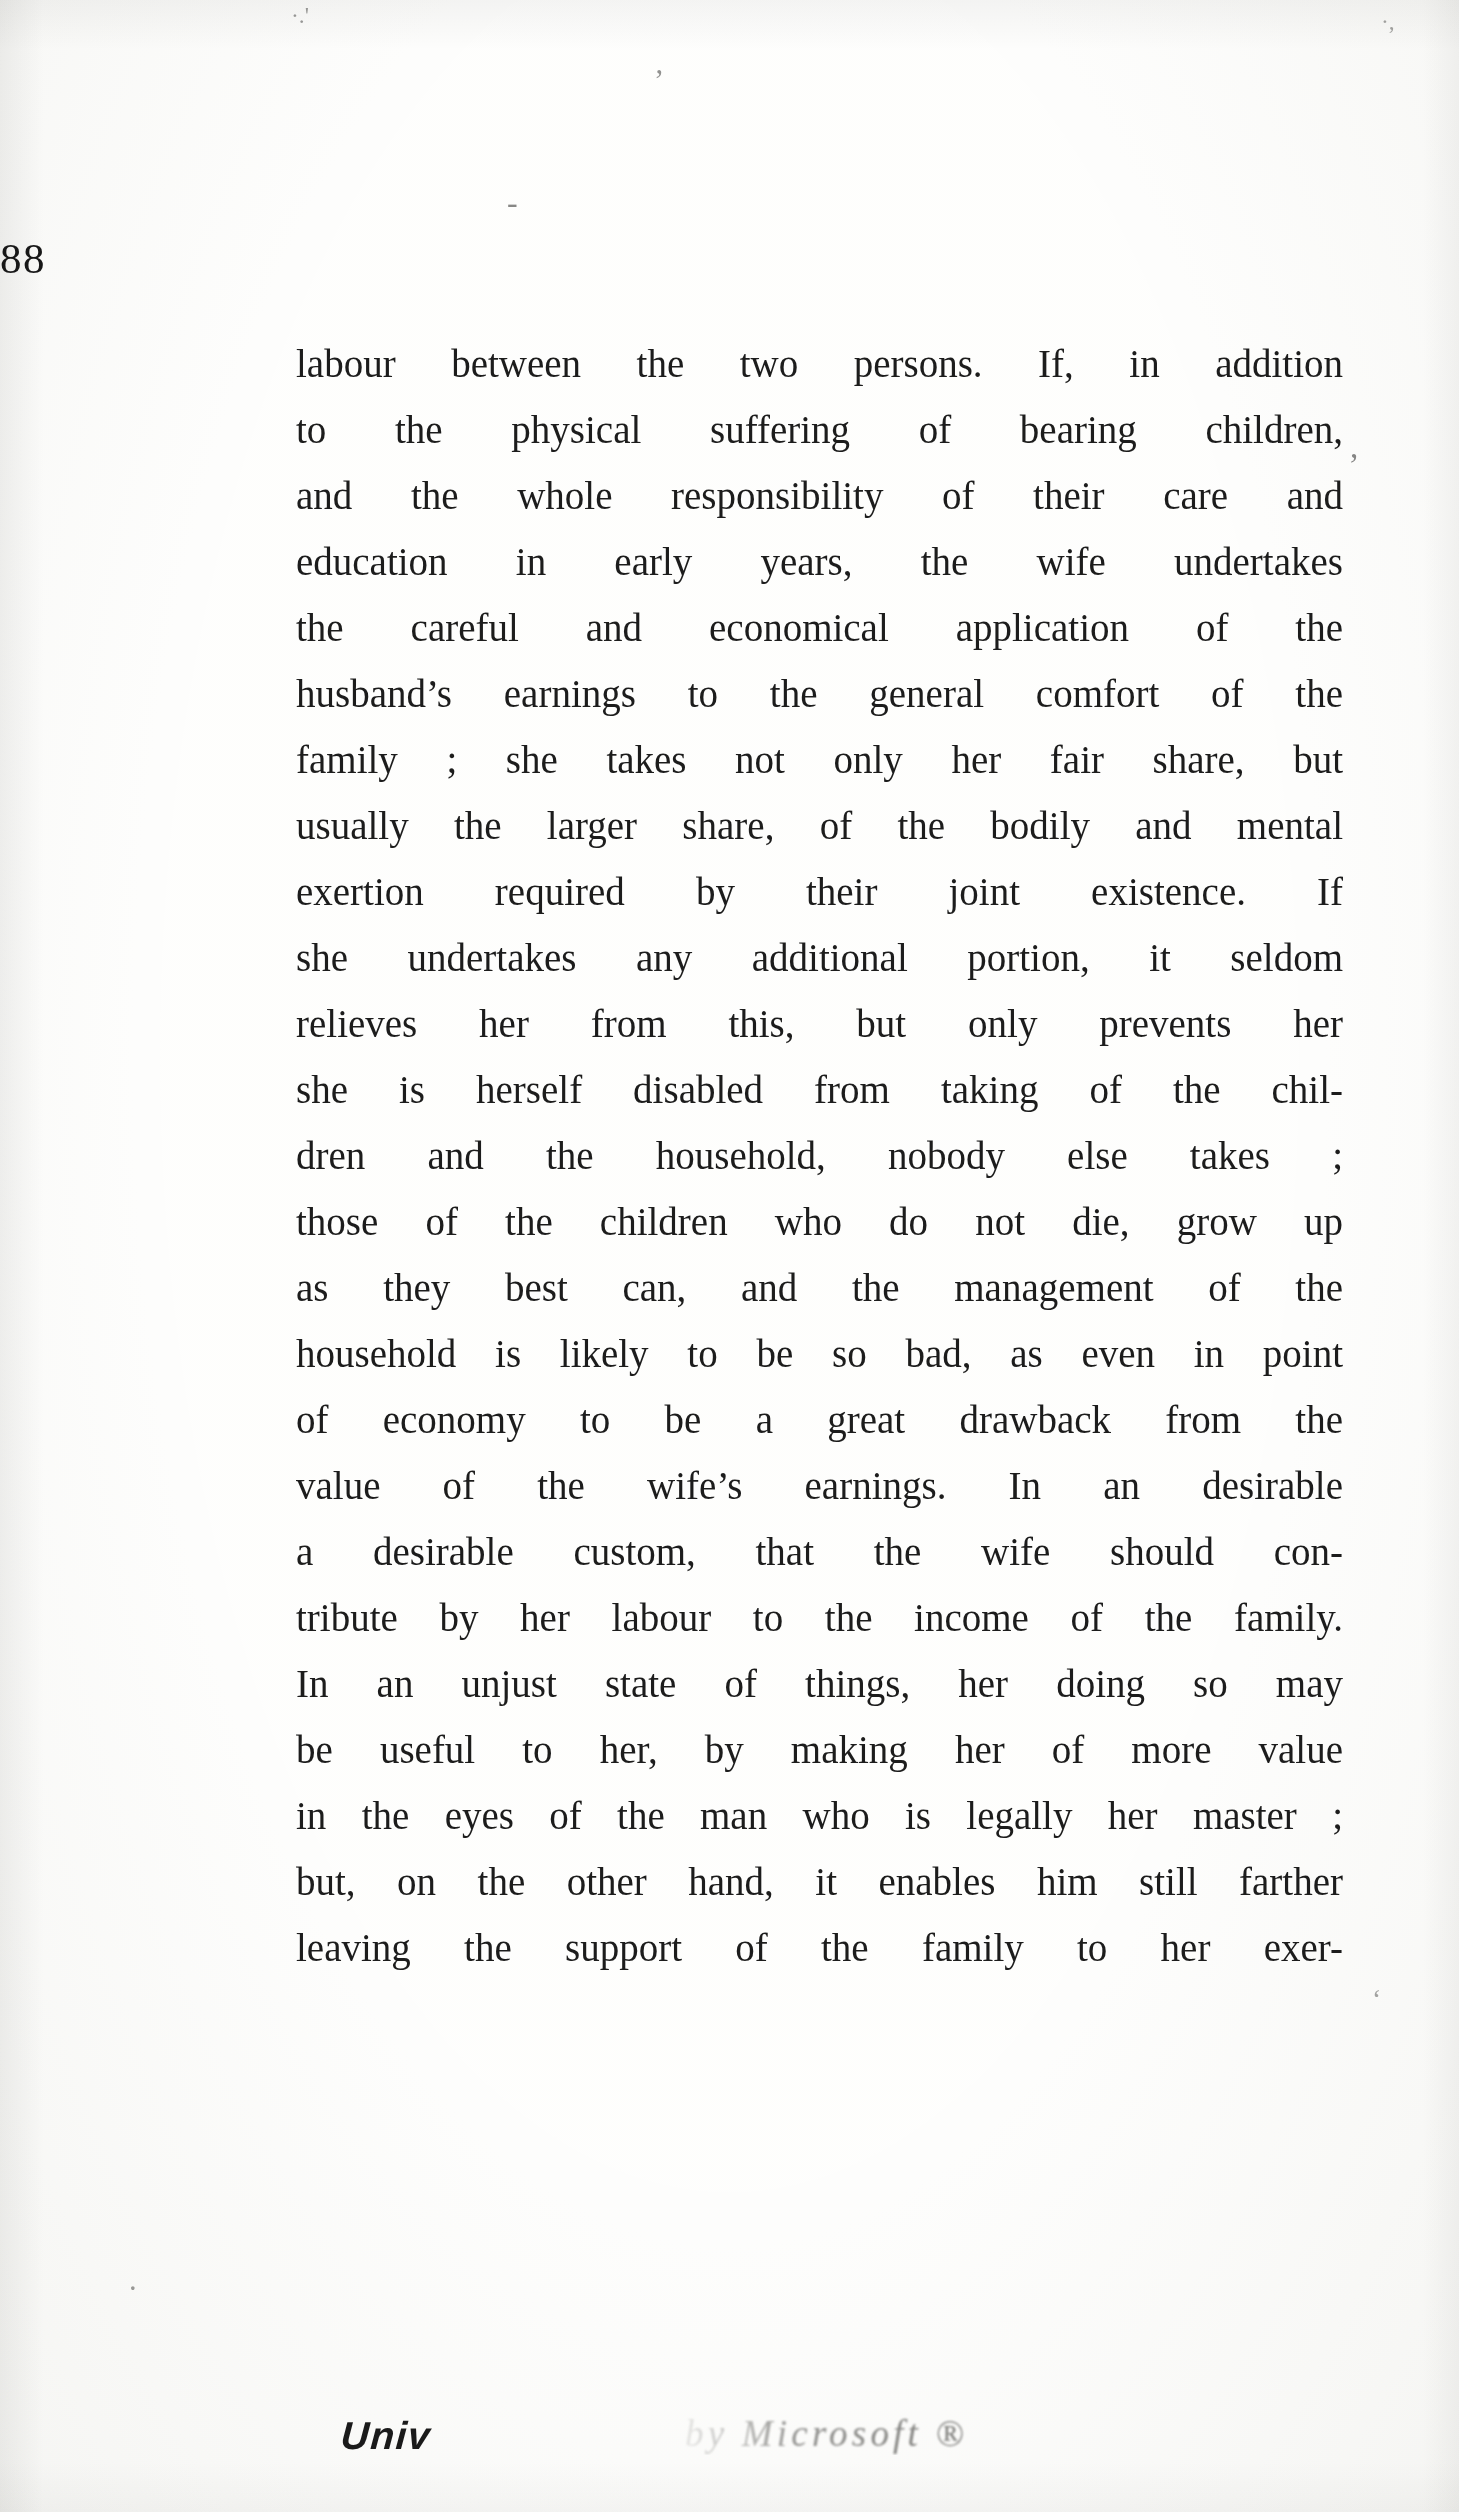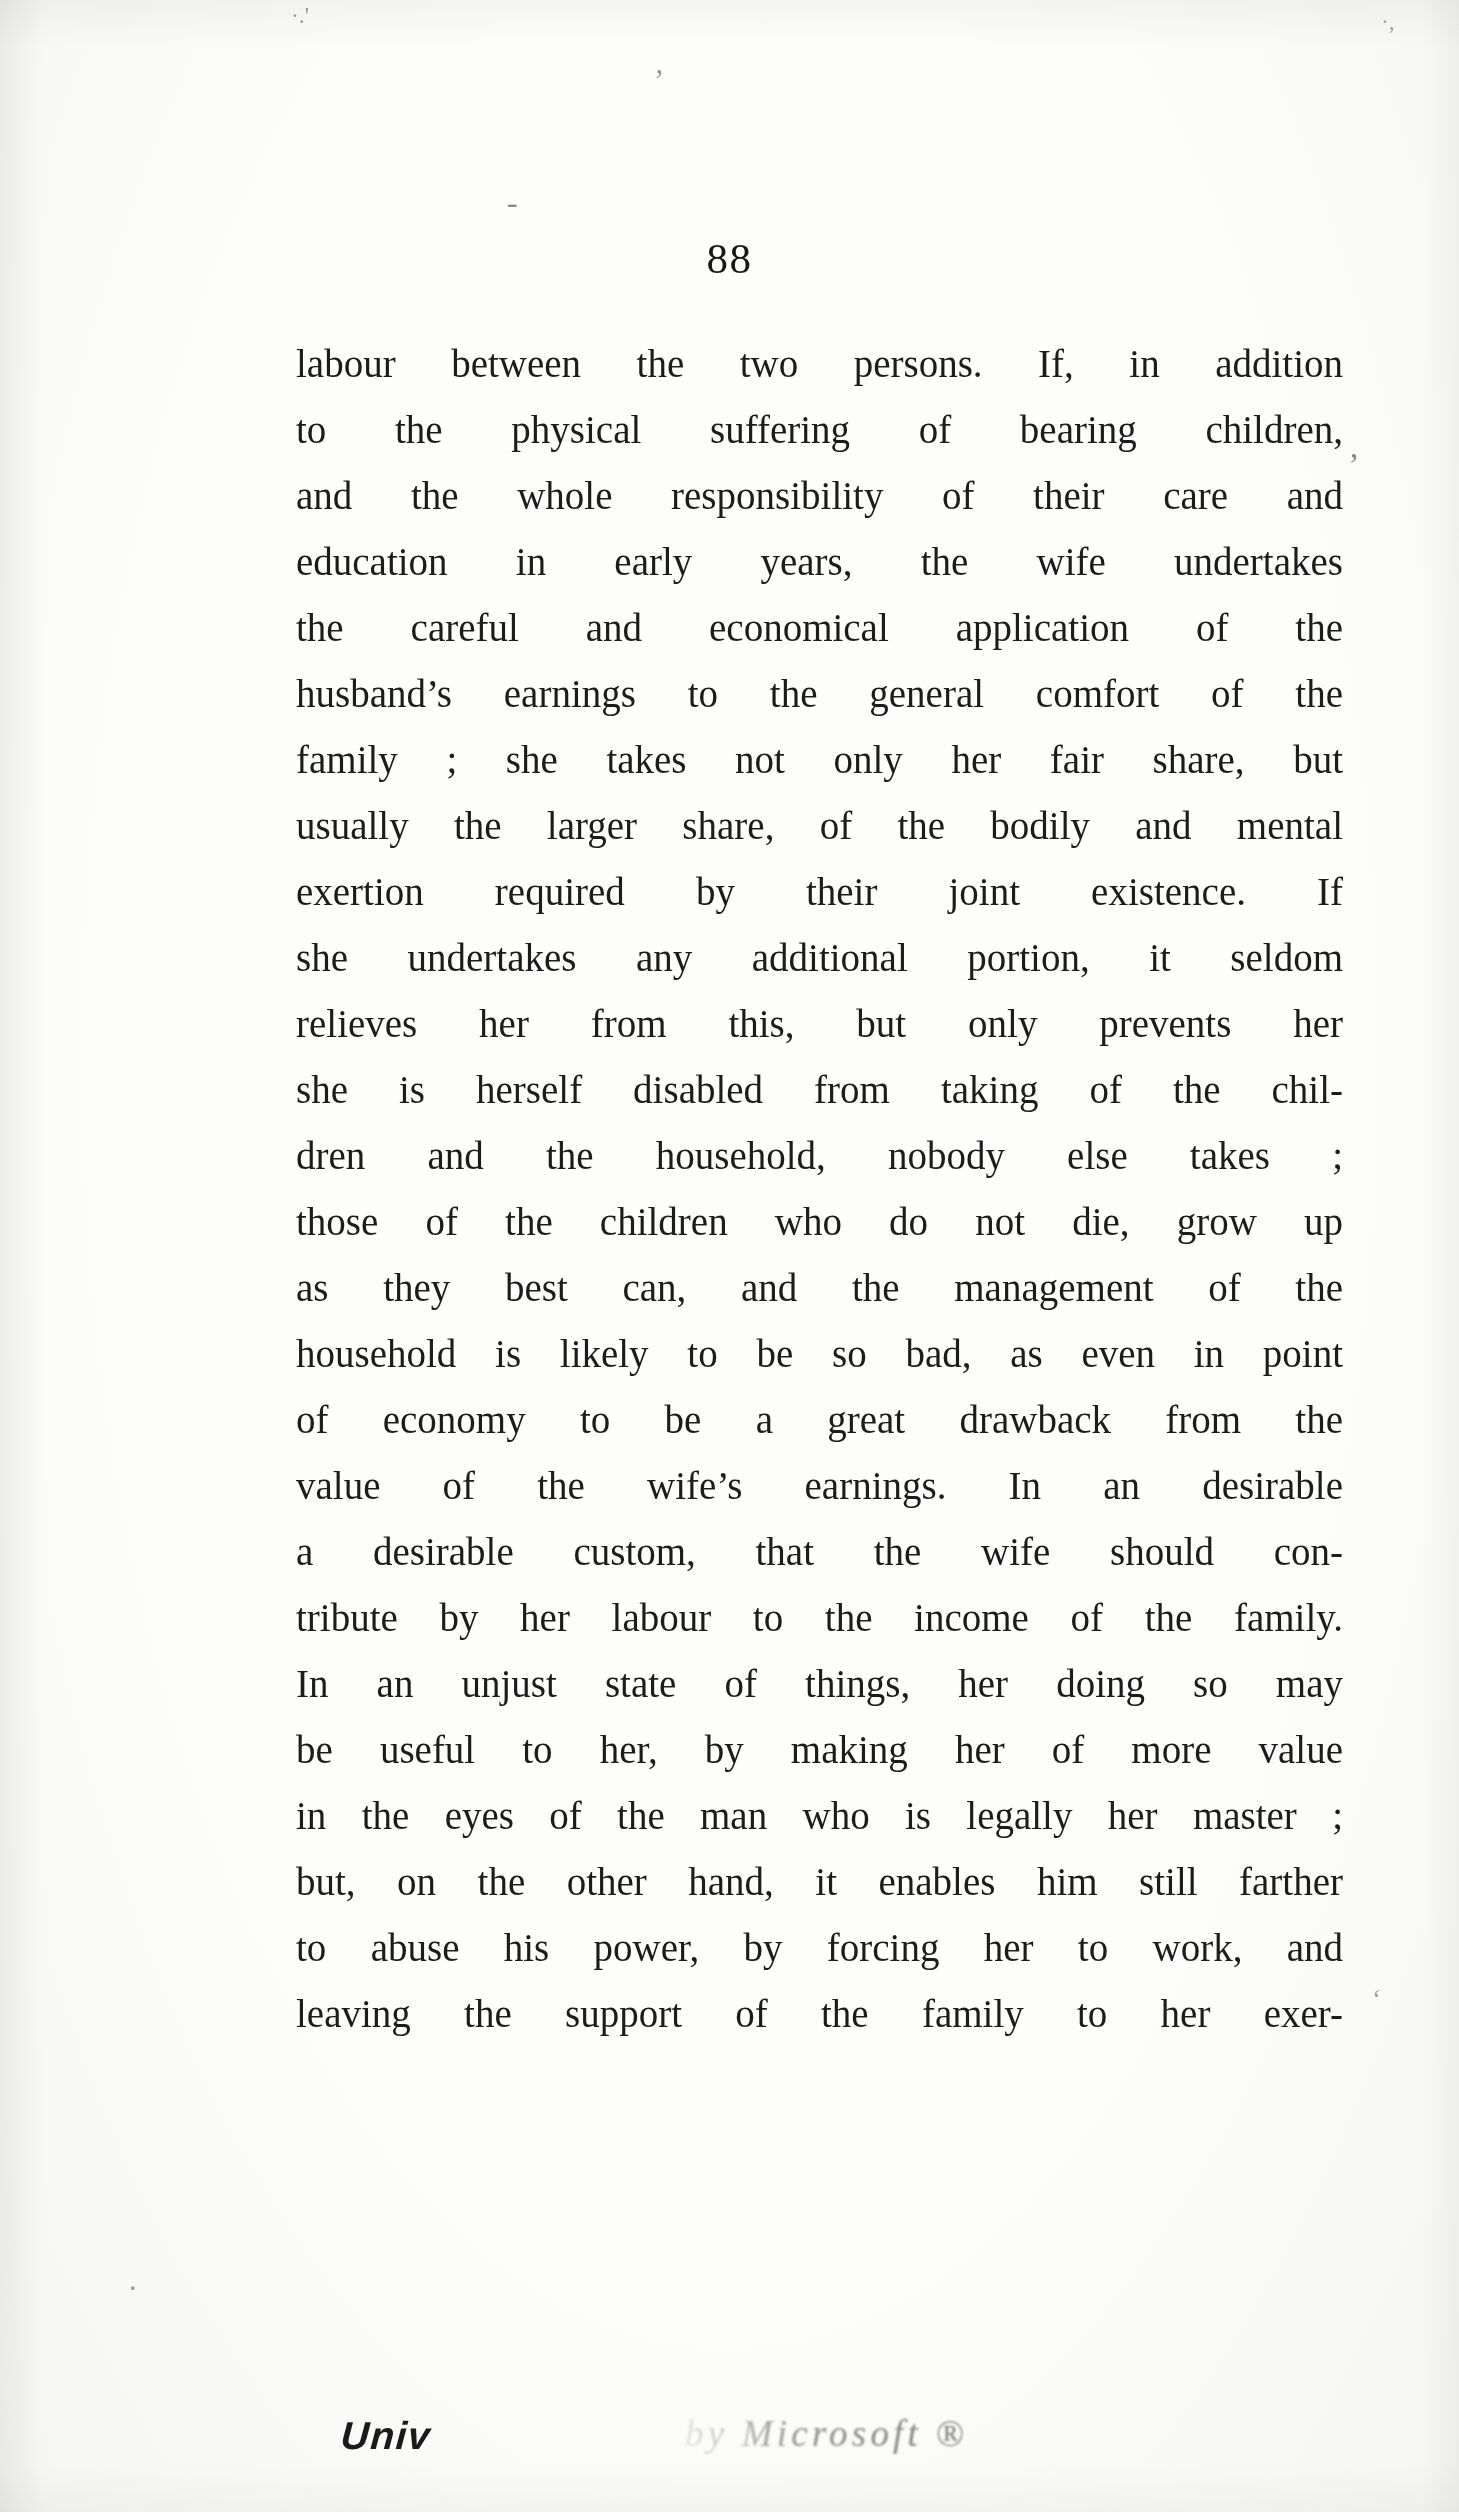--- a/index.html
+++ b/index.html
@@ -28,21 +28,21 @@
       linear-gradient(270deg, rgba(60,60,55,0.05), rgba(60,60,55,0) 2.5%),
       linear-gradient(180deg, rgba(60,60,55,0.05), rgba(60,60,55,0) 2%),
       linear-gradient(0deg, rgba(60,60,55,0.04), rgba(60,60,55,0) 2%),
       radial-gradient(ellipse at 50% 42%, rgba(255,255,255,0.5) 55%, rgba(120,120,110,0.05) 100%);
   }
   .page-number {
     position: absolute;
     top: 234px;
     left: 0;
     width: 100%;
-    text-align: center;
+    text-align: left;
     font-size: 43px;
     letter-spacing: 1.4px;
     color: #171717;
   }
   .body-text {
     position: absolute;
     top: 331px;
     left: 248px;
     width: 1047px;
     font-size: 39px;
@@ -126,21 +126,20 @@
       <div class="line">as they best can, and the management of the</div>
       <div class="line">household is likely to be so bad, as even in point</div>
       <div class="line">of economy to be a great drawback from the</div>
       <div class="line">value of the wife’s earnings.  In an desirable</div>
       <div class="line">a desirable custom, that the wife should con-</div>
       <div class="line">tribute by her labour to the income of the family.</div>
       <div class="line">In an unjust state of things, her doing so may</div>
       <div class="line">be useful to her, by making her of more value</div>
       <div class="line">in the eyes of the man who is legally her master ;</div>
       <div class="line">but, on the other hand, it enables him still farther</div>
-      <div class="line">to abuse his power, by forcing her to work, and</div>
       <div class="line">leaving the support of the family to her exer-</div>
     </div>
 
   <div class="footer">
     <div class="stamp-left">Univ</div>
     <div class="stamp-right">by Microsoft ®</div>
   </div>
 
   <div class="noise-layer">
       <span class="speck" style="left: 291px; top: 4.2px; font-size: 23.5px; opacity: 0.5;">·.'</span>

